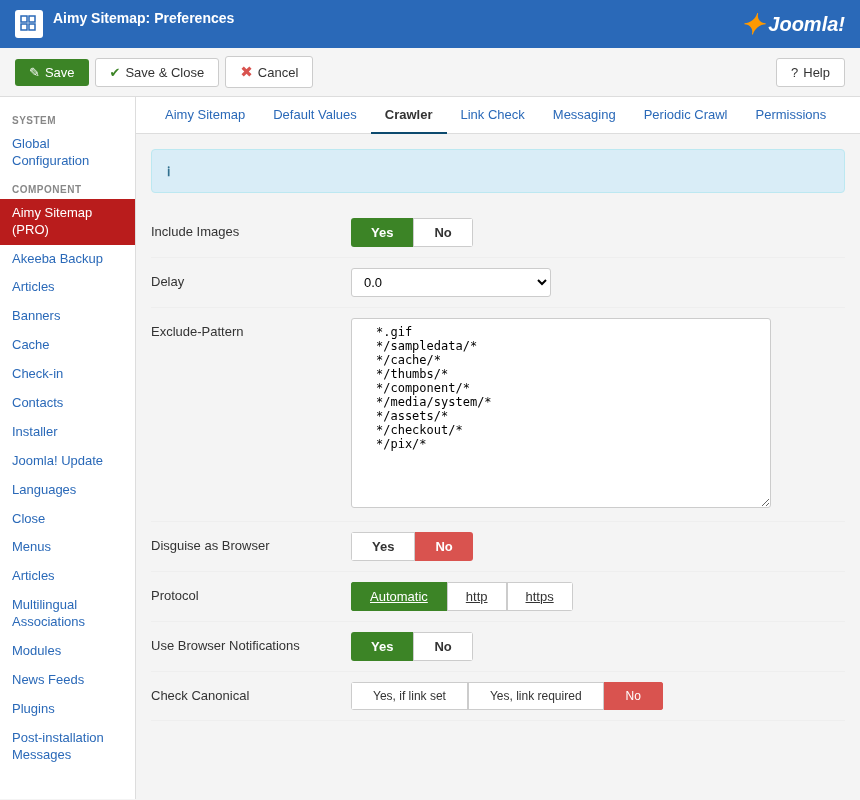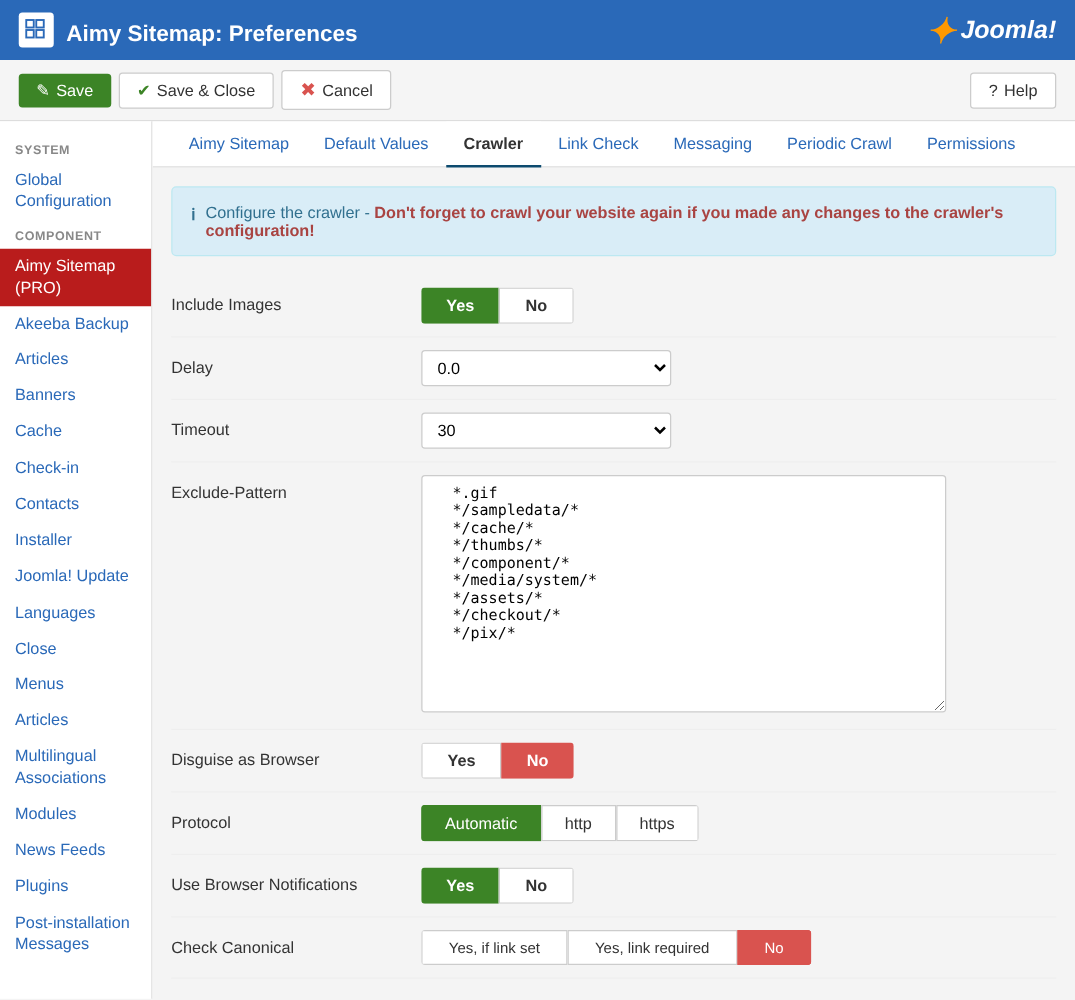--- a/index.html
+++ b/index.html
@@ -1,37 +1,37 @@
 <!DOCTYPE html>
 <html><head>
   <meta charset="utf-8">
   <style>
     * { box-sizing: border-box; margin: 0; padding: 0; }
     body { font-family: Arial, sans-serif; font-size: 13px; background: #f4f4f4; color: #333; width: 860px; height: 800px; overflow: hidden; }
 
     
     .header { background: #2a69b8; display: flex; align-items: center; justify-content: space-between; padding: 0 15px; height: 48px; }
-    .header-left { display: flex; align-items: flex-end; gap: 10px; color: #fff; font-size: 18px; font-weight: bold; }
+    .header-left { display: flex; align-items: flex-start; gap: 10px; color: #fff; font-size: 14px; font-weight: bold; }
     .header-icon { width: 28px; height: 28px; background: #fff; border-radius: 3px; display: flex; align-items: center; justify-content: center; color: #2a69b8; font-size: 14px; font-weight: bold; }
     .joomla-logo { color: #fff; font-size: 22px; font-weight: bold; font-style: italic; display: flex; align-items: center; gap: 4px; }
 
     
     .toolbar { background: #f5f5f5; border-bottom: 1px solid #ddd; padding: 8px 15px; display: flex; align-items: center; gap: 6px; }
     .btn { padding: 6px 14px; border: none; border-radius: 3px; cursor: pointer; font-size: 13px; display: flex; align-items: center; gap: 5px; }
     .btn-success { background: #3c8426; color: #fff; }
     .btn-close { background: #fff; color: #333; border: 1px solid #ccc; }
     .btn-cancel { background: #fff; color: #333; border: 1px solid #ccc; }
     .btn-help { background: #fff; color: #333; border: 1px solid #ccc; margin-left: auto; }
     .btn-cancel .x-icon { color: #d9534f; font-size: 15px; }
 
     
     .main-layout { display: flex; height: calc(800px - 48px - 50px); }
 
     
-    .sidebar { width: 122px; background: #fff; border-right: 1px solid #ddd; overflow-y: auto; padding-top: 10px; flex-shrink: 0; }
+    .sidebar { width: 136px; background: #fff; border-right: 1px solid #ddd; overflow-y: auto; padding-top: 10px; flex-shrink: 0; }
     .sidebar-section { font-size: 10px; font-weight: bold; color: #888; padding: 8px 12px 4px; text-transform: uppercase; letter-spacing: 0.5px; }
     .sidebar-item { padding: 6px 12px; cursor: pointer; font-size: 13px; color: #2a69b8; line-height: 1.3; }
     .sidebar-item.active { background: #b91c1c; color: #fff; border-radius: 0; }
 
     
     .content { flex: 1; padding: 0; overflow-y: auto; background: #f4f4f4; }
 
     
     .tabs { background: #fff; border-bottom: 1px solid #ddd; display: flex; padding: 0 15px; }
     .tab { padding: 10px 14px; cursor: pointer; font-size: 13px; color: #2a69b8; border-bottom: 2px solid transparent; margin-bottom: -1px; }
@@ -56,21 +56,21 @@
     .toggle-btn.inactive { background: #fff; color: #333; border: 1px solid #ccc; }
 
     
     .form-select { padding: 5px 8px; border: 1px solid #ccc; border-radius: 3px; font-size: 13px; background: #fff; width: 200px; }
 
     
     .form-textarea { width: 100%; max-width: 420px; height: 190px; padding: 6px 24px; border: 1px solid #ccc; border-radius: 3px; font-size: 12px; font-family: monospace; resize: vertical; }
 
     
     .protocol-group { display: inline-flex; border-radius: 3px; overflow: hidden; }
-    .proto-btn { padding: 6px 18px; border: 1px solid #ccc; cursor: pointer; font-size: 13px; background: #fff; color: #333; }
+    .proto-btn { padding: 6px 18px; border: 1px solid #ccc; cursor: pointer; font-size: 13px; background: #fff; color: #333; text-decoration: underline; }
     .proto-btn.active { background: #3c8426; color: #fff; border-color: #3c8426; }
 
     
     .canonical-group { display: inline-flex; border-radius: 3px; overflow: hidden; }
     .can-btn { padding: 6px 21px; border: 1px solid #ccc; cursor: pointer; font-size: 12px; background: #fff; color: #333; }
     .can-btn.active-red { background: #d9534f; color: #fff; border-color: #d9534f; }
 
     
     ::-webkit-scrollbar { width: 6px; }
     ::-webkit-scrollbar-track { background: #f1f1f1; }
@@ -203,23 +203,20 @@
       </div>
       <div class="tab">
         <span>Permissions</span>
       </div>
     </div>
 
     <div class="content-area">
 
       <div class="info-box">
         <span class="info-icon">ℹ</span>
-        <span>
-          <span>Configure the crawler - </span><strong>Don't forget to crawl your website again if you made any changes to the crawler's configuration!</strong>
-        </span>
       </div>
 
       <div class="form-row">
         <div class="form-label">Include Images</div>
         <div class="form-control">
           <div class="toggle-group">
             <button class="toggle-btn active-yes">Yes</button>
             <button class="toggle-btn inactive">No</button>
           </div>
         </div>
@@ -231,32 +228,20 @@
           <select class="form-select">
             <option>0.0</option>
             <option>0.5</option>
             <option>1.0</option>
             <option>1.5</option>
             <option>2.0</option>
           </select>
         </div>
       </div>
 
-      <div class="form-row">
-        <div class="form-label">Timeout</div>
-        <div class="form-control">
-          <select class="form-select">
-            <option>10</option>
-            <option>20</option>
-            <option selected="">30</option>
-            <option>60</option>
-            <option>120</option>
-          </select>
-        </div>
-      </div>
 
       <div class="form-row">
         <div class="form-label">Exclude-Pattern</div>
         <div class="form-control">
           <textarea class="form-textarea" style="">*.gif
 */sampledata/*
 */cache/*
 */thumbs/*
 */component/*
 */media/system/*

